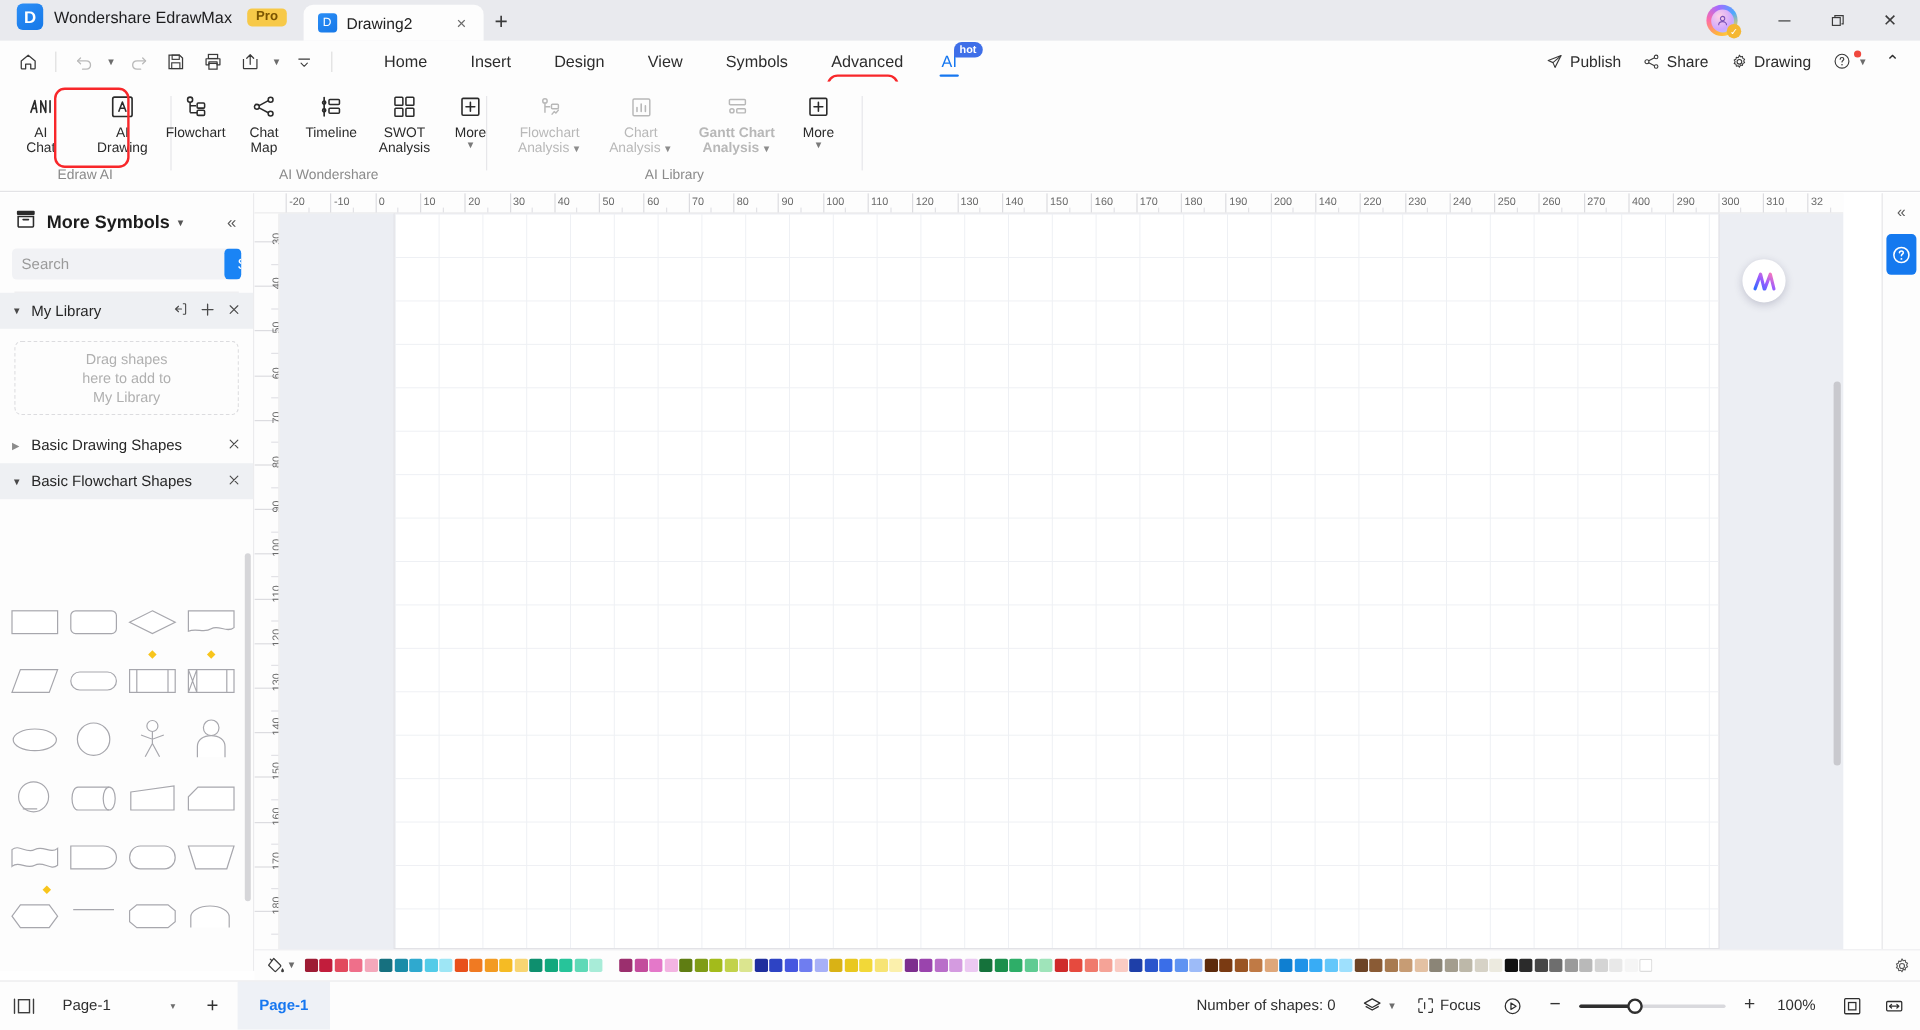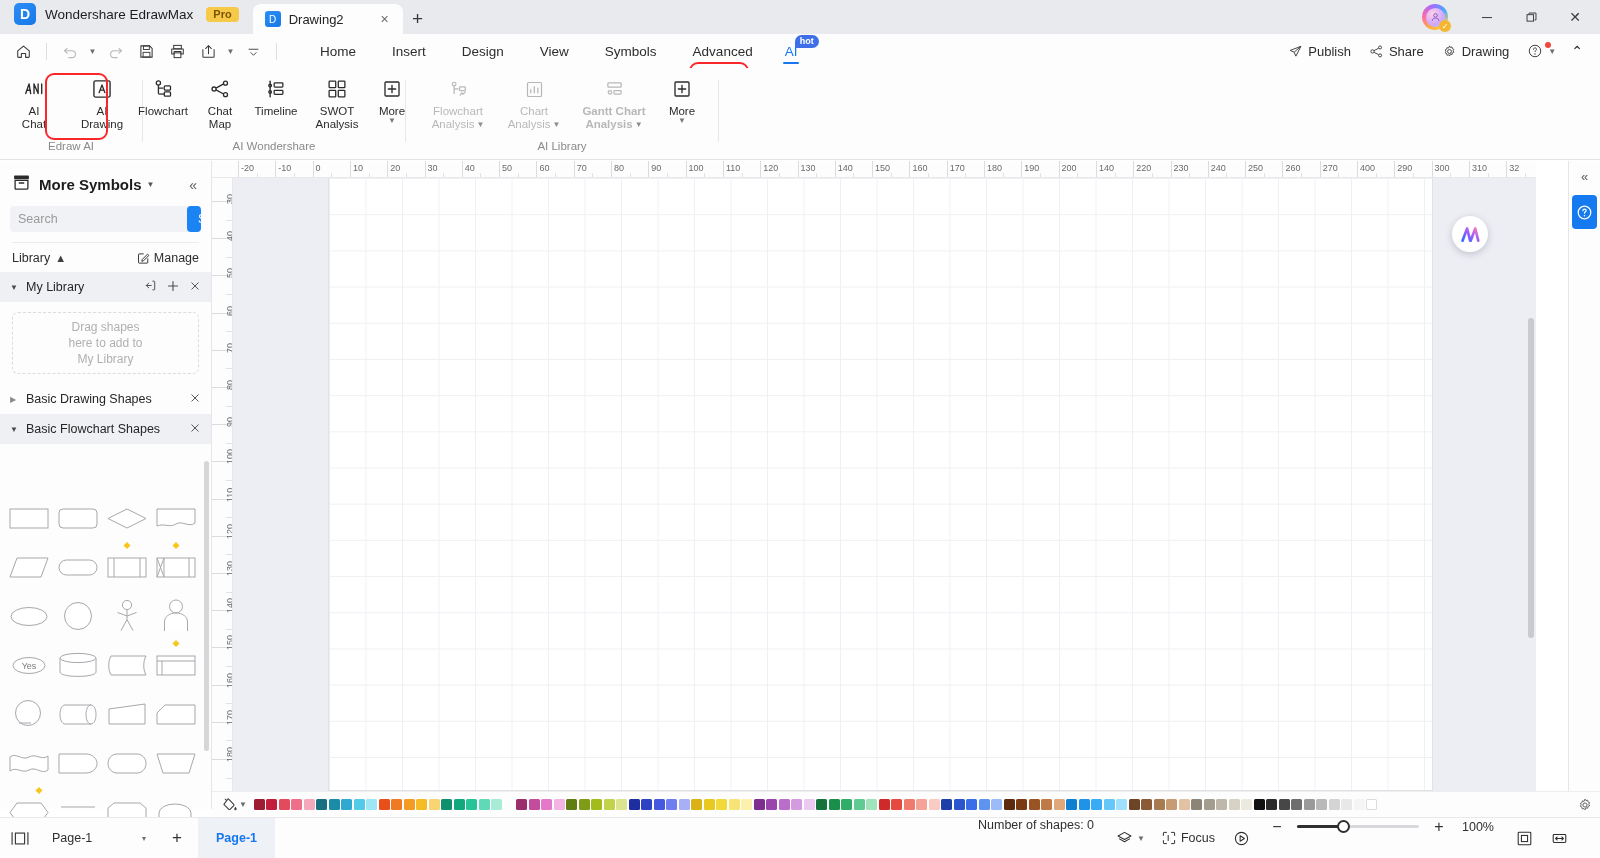--- a/index.html
+++ b/index.html
@@ -237,21 +237,21 @@
   }
   .sb-left{ display:flex;align-items:center;gap:0; }
   .sb-ico{ width:40px;height:41px;display:flex;align-items:center;justify-content:center;color:#3d3d3d;font-size:15px;cursor:pointer;}
   .pagesel{ display:flex;align-items:center;width:116px;height:41px;padding-left:12px;font-size:12.5px;color:#2f2f2f;cursor:pointer;}
   .pagesel .cv{ margin-left:auto;margin-right:10px;font-size:8px;color:#6d6d6d; }
   .sb-plus{ width:42px;height:41px;display:flex;align-items:center;justify-content:center;font-size:17px;color:#333;cursor:pointer;}
   .pagetab{
     height:41px;display:flex;align-items:center;padding:0 18px;background:#eef1f6;
     color:#1677f0;font-size:12.5px;font-weight:bold;cursor:pointer;
   }
-  .sb-right{ margin-left:auto;display:flex;align-items:flex-start;gap:0;padding-right:23px; }
+  .sb-right{ margin-left:auto;display:flex;align-items:center;gap:0;padding-right:4px; }
   .sb-txt{ font-size:12.5px;color:#2f2f2f;padding:0 14px; }
   .sb-btn{ display:flex;align-items:center;gap:4px;padding:0 8px;height:41px;font-size:12.5px;color:#2f2f2f;cursor:pointer;}
   .zoomwrap{ display:flex;align-items:center;gap:9px;padding:0 6px; }
   .zbtn{ width:22px;text-align:center;font-size:16px;color:#333;cursor:pointer;}
   .ztrack{ position:relative;width:122px;height:14px;display:flex;align-items:center;}
   .ztrack::before{ content:"";position:absolute;left:0;right:0;height:3px;background:#d9d9dd;border-radius:2px;}
   .zfill{ position:absolute;left:0;width:48px;height:3px;background:#2f2f2f;border-radius:2px;}
   .zknob{ position:absolute;left:40px;width:13px;height:13px;border-radius:50%;background:#fff;border:2.5px solid #2f2f2f;cursor:pointer;}
   .zval{ font-size:12.5px;color:#2f2f2f;padding:0 3px;cursor:pointer;display:flex;align-items:center;gap:4px;}
 </style>
@@ -567,31 +567,20 @@
       <span class="lp-collapse">«</span>
     </div>
 
     <div class="searchwrap">
       <input type="text" value="" placeholder="Search" style="">
       <div class="searchbtn">Search</div>
     </div>
 
     <div class="lp-div"></div>
 
-    <div class="lp-librow">
-      <span class="lp-libtxt">Library</span>
-      <span class="lp-libcaret">▲</span>
-      <span class="lp-manage">
-        <svg width="13" height="13" viewBox="0 0 18 18">
-            <path d="M9.2 2.6H3a.9.9 0 0 0-.9.9v11a.9.9 0 0 0 .9.9h11a.9.9 0 0 0 .9-.9V9" fill="none" stroke="#2c2c2c" stroke-width="1.3"></path>
-            <path d="M7.2 10.4 14.6 3l1.8 1.8-7.4 7.4-2.4.6z" fill="none" stroke="#2c2c2c" stroke-width="1.3" stroke-linejoin="round"></path>
-          </svg>
-        <span>Manage</span>
-      </span>
-    </div>
 
     <div class="cat sel">
       <span class="tri">▼</span>
       <span>My Library</span>
       <span class="cat-actions">
         <span>
           <svg width="13" height="13" viewBox="0 0 18 18">
               <path d="M11.6 3H14a.8.8 0 0 1 .8.8v10.4a.8.8 0 0 1-.8.8h-2.4" fill="none" stroke="#4a4a4a" stroke-width="1.3"></path>
               <path d="M3 9h7M6.6 5.8 3.2 9l3.4 3.2" fill="none" stroke="#4a4a4a" stroke-width="1.3" stroke-linecap="round" stroke-linejoin="round"></path>
             </svg>
@@ -709,46 +698,20 @@
             </svg>
           </div>
         <div class="scell">
             <svg width="36" height="34" viewBox="0 0 36 34">
               <circle cx="18" cy="7.5" r="6.5" fill="#fff" stroke="#a7a7ad" stroke-width="1"></circle>
               <path d="M6.5 32v-9c0-5.4 5-9 11.5-9s11.5 3.6 11.5 9v9" fill="#fff" stroke="#a7a7ad" stroke-width="1"></path>
             </svg>
           </div>
       </div>
 
-      <div class="srow">
-        <div class="scell">
-            <svg width="40" height="26">
-              <ellipse cx="20" cy="13.5" rx="16" ry="8" fill="#fff" stroke="#a7a7ad" stroke-width="1"></ellipse>
-              <text x="20" y="17" font-family="Liberation Sans, sans-serif" font-size="9" fill="#7c7c82" text-anchor="middle">Yes</text>
-            </svg>
-          </div>
-        <div class="scell">
-            <svg width="40" height="28">
-              <path d="M2 7v14c0 2.6 8 4.4 18 4.4s18-1.8 18-4.4V7" fill="#fff" stroke="#a7a7ad" stroke-width="1"></path>
-              <ellipse cx="20" cy="7" rx="18" ry="4.6" fill="#fff" stroke="#a7a7ad" stroke-width="1"></ellipse>
-            </svg>
-          </div>
-        <div class="scell">
-            <svg width="40" height="26">
-              <path d="M4 4h35c-3 5-3 14 0 19H4c-3-5-3-14 0-19z" fill="#fff" stroke="#a7a7ad" stroke-width="1"></path>
-            </svg>
-          </div>
-        <div class="scell">
-            <div class="handle"></div>
-            <svg width="40" height="26">
-              <rect x="1" y="4" width="38" height="19" fill="#fff" stroke="#a7a7ad" stroke-width="1"></rect>
-              <path d="M1 9h38M6 9v14" stroke="#a7a7ad" stroke-width="1"></path>
-            </svg>
-          </div>
-      </div>
 
       <div class="srow">
         <div class="scell">
             <svg width="40" height="30">
               <circle cx="19" cy="14" r="12.5" fill="#fff" stroke="#a7a7ad" stroke-width="1"></circle>
               <path d="M10 24h12" stroke="#a7a7ad" stroke-width="1"></path>
             </svg>
           </div>
         <div class="scell">
             <svg width="40" height="26">

